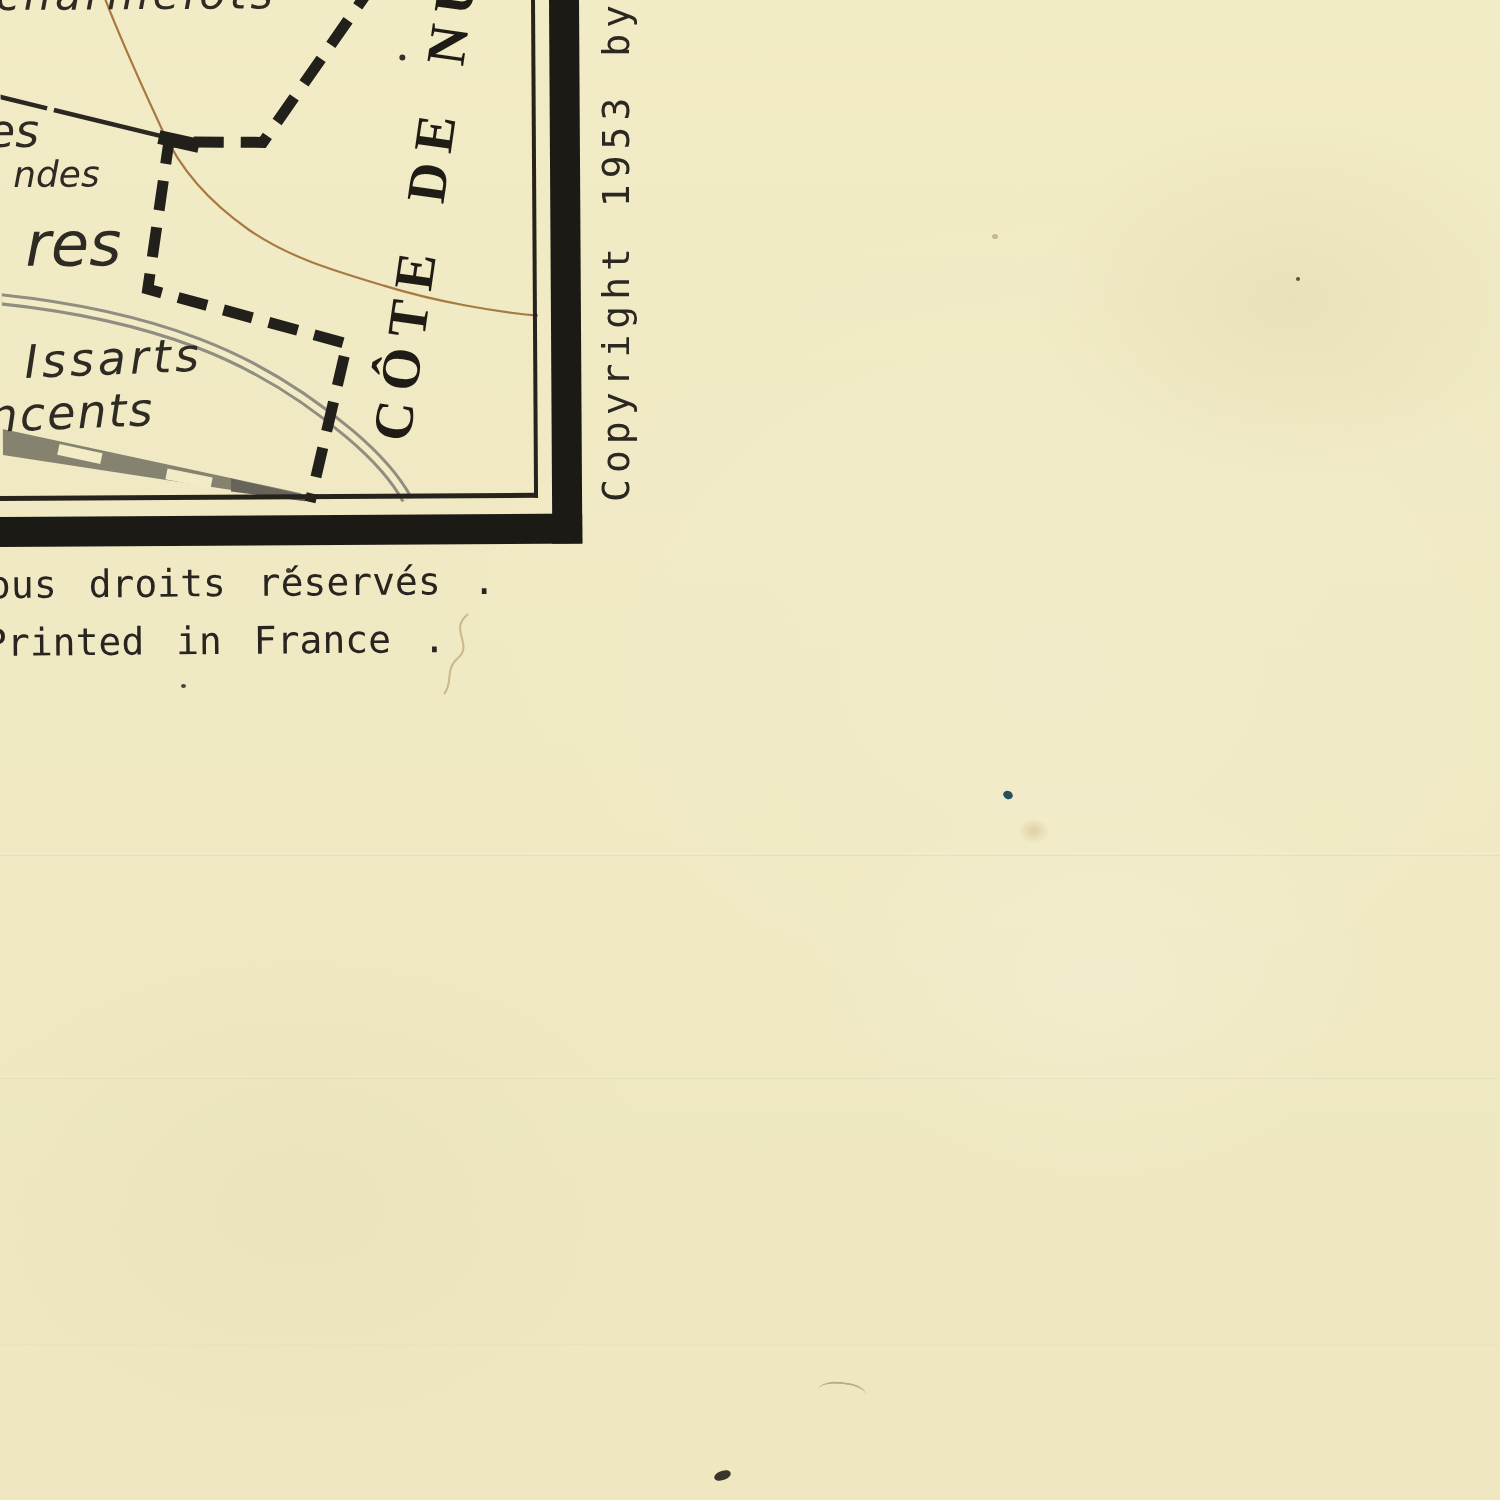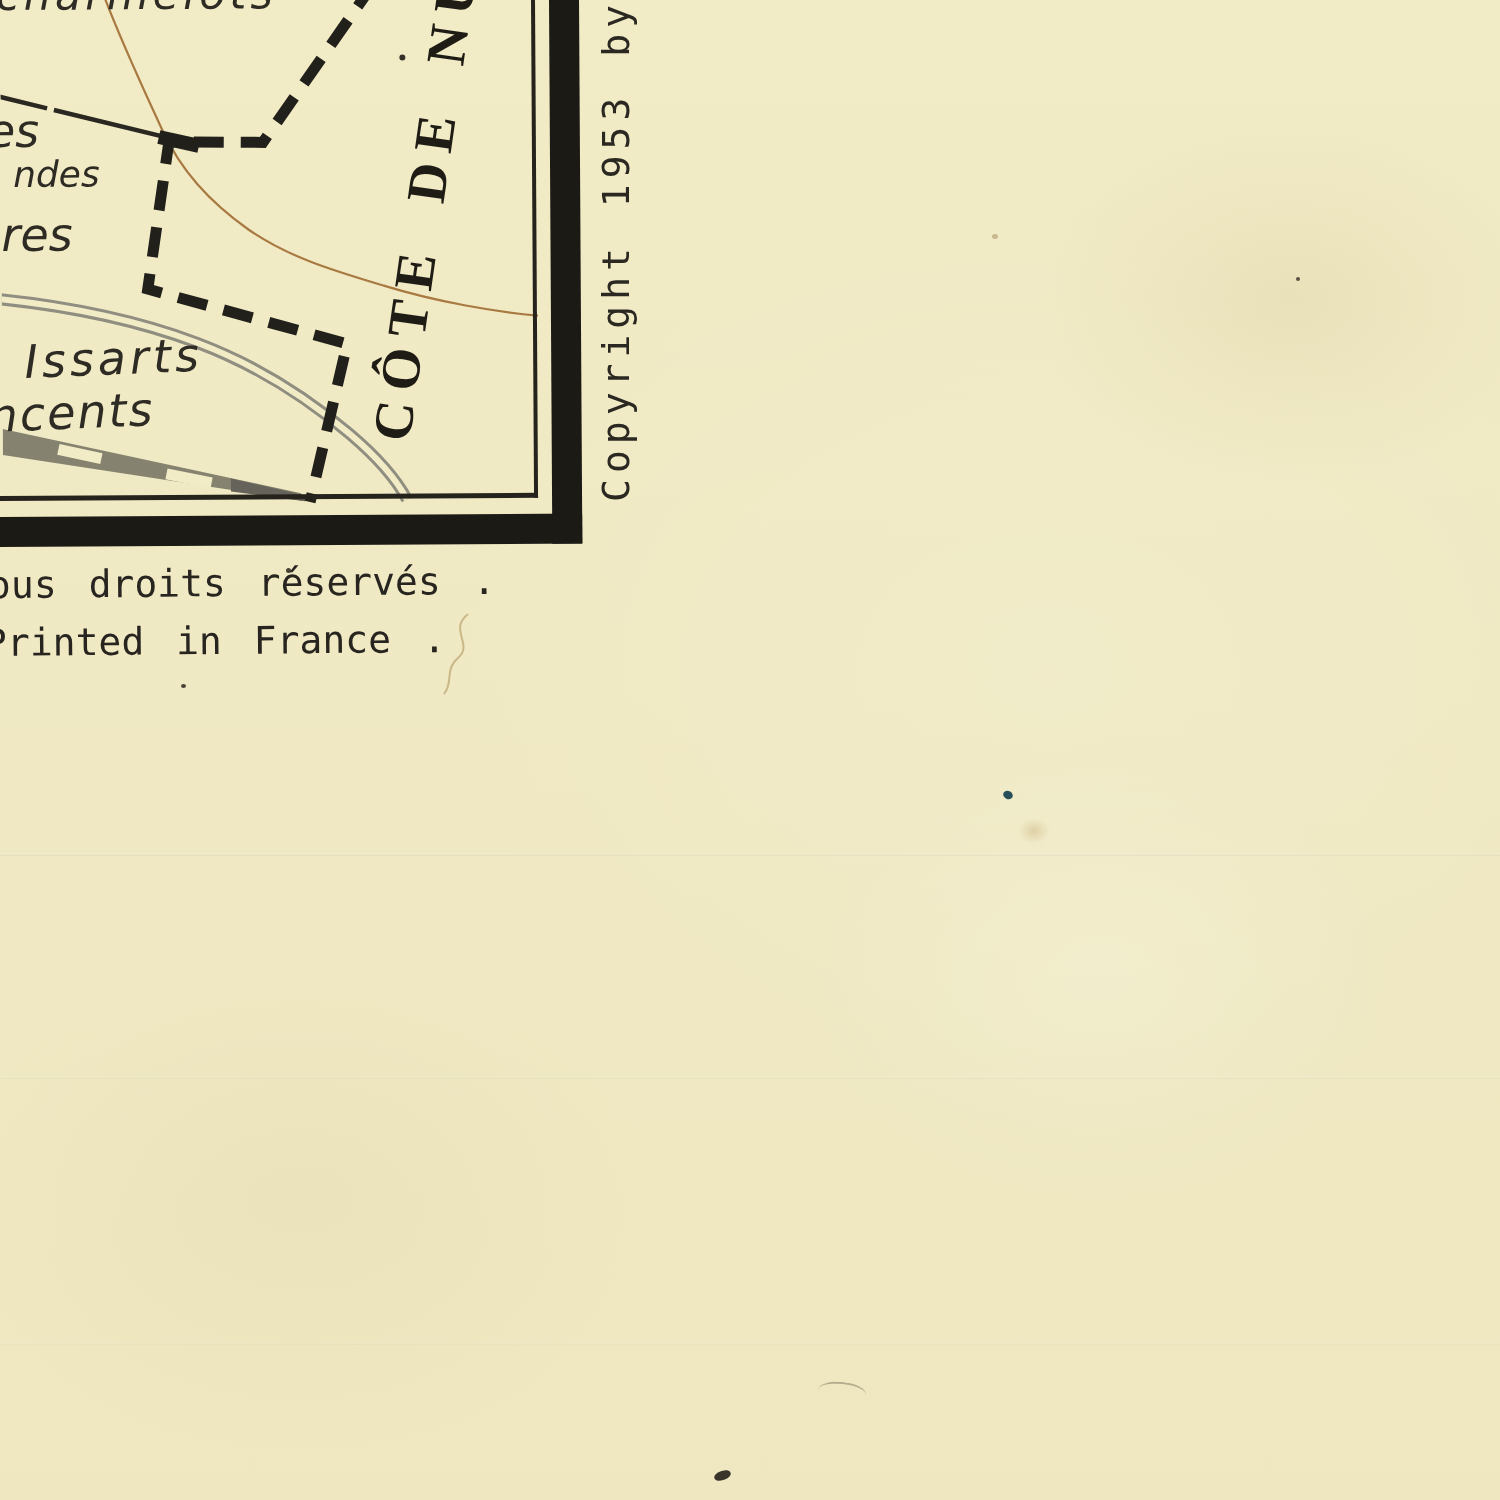--- a/index.html
+++ b/index.html
@@ -27,21 +27,21 @@
   }
   
   #map-block{position:absolute;left:0;top:0;width:700px;height:700px;
              transform:rotate(-0.35deg);transform-origin:0 0;}
   #map-art{position:absolute;left:0;top:0;z-index:1;}
   .map-label{position:absolute;z-index:2;font-style:italic;color:var(--labelink);
              white-space:nowrap;font-family:"DejaVu Sans", sans-serif;}
   #label-charmelots{left:-4px;top:-30px;font-size:43px;letter-spacing:4px;}
   #label-es{left:-14px;top:104px;font-size:46px;}
   #label-ndes{left:12px;top:154px;font-size:36px;}
-  #label-res{left:0;top:208px;font-size:46px;}
+  #label-res{left:24px;top:208px;font-size:62px;}
   #label-issarts{left:22px;top:332px;font-size:46px;letter-spacing:4px;transform:rotate(-2deg);}
   #label-ncents{left:-14px;top:386px;font-size:46px;letter-spacing:2px;transform:rotate(-2deg);}
   #cote-title{position:absolute;left:357px;top:438px;z-index:3;white-space:nowrap;
               font-family:"Liberation Serif", serif;font-weight:700;font-size:55px;
               letter-spacing:11px;word-spacing:16px;color:#1f1c15;
               transform:rotate(-81.5deg);transform-origin:0 0;}
   #frame-inner{position:absolute;left:-60px;top:-60px;width:591px;height:556px;z-index:4;
                border-right:4px solid var(--ink);border-bottom:5px solid var(--ink);}
   #frame-outer{position:absolute;left:-60px;top:-60px;width:609px;height:577px;z-index:5;
                border-right:30px solid var(--frame);border-bottom:30px solid var(--frame);}

